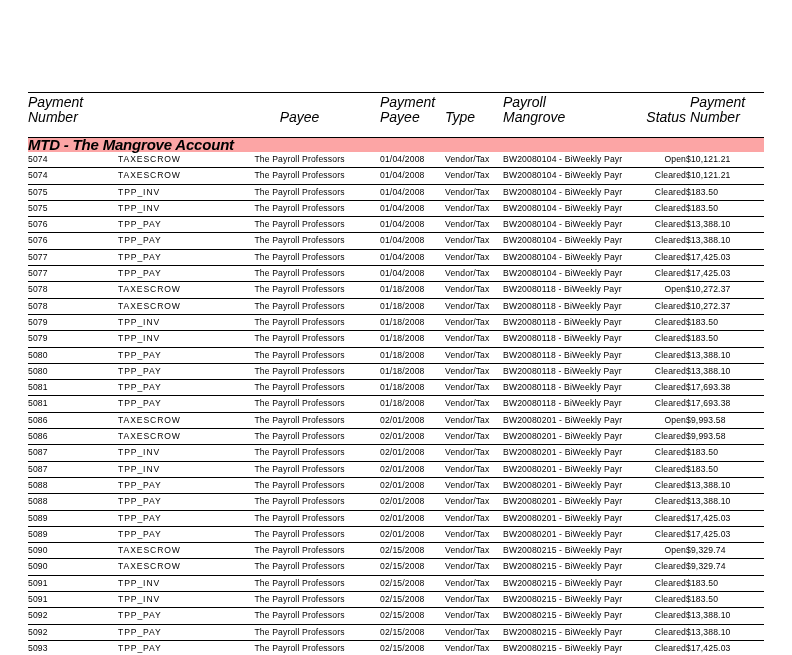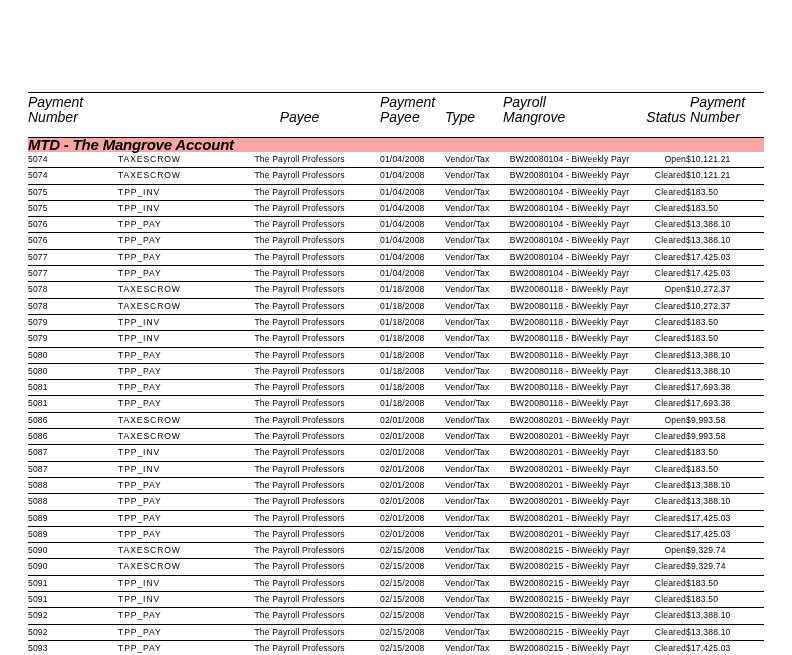--- a/index.html
+++ b/index.html
@@ -129,21 +129,21 @@
     font-size: 8.6px;
     letter-spacing: 0.15px;
     vertical-align: middle;
   }
 
   .c-num-cell    { text-align: left;  }
   .c-type-cell   { text-align: left; padding-left: 18px !important; letter-spacing: 0.9px !important; }
   .c-payee-cell  { text-align: center; padding-left: 4px !important; }
   .c-date-cell   { text-align: left;  }
   .c-ptype-cell  { text-align: left; padding-left: 3px !important; margin-left: 48px; }
-  .c-cal-cell    { text-align: center; padding-left: 3px !important;
+  .c-cal-cell    { text-align: left; padding-left: 3px !important;
                    overflow: hidden; text-overflow: clip; }
   .c-status-cell { text-align: right; }
   .c-amt-cell    { text-align: left; padding-right: 2px !important; }
 
   .h-num    { text-align: left; }
   .h-type   { text-align: left; }
   .h-payee  { text-align: center; padding-left: 4px !important; }
   .h-date   { text-align: left; }
   .h-ptype  { text-align: left; padding-left: 3px !important; }
   .h-cal    { text-align: left; padding-left: 3px !important; }

